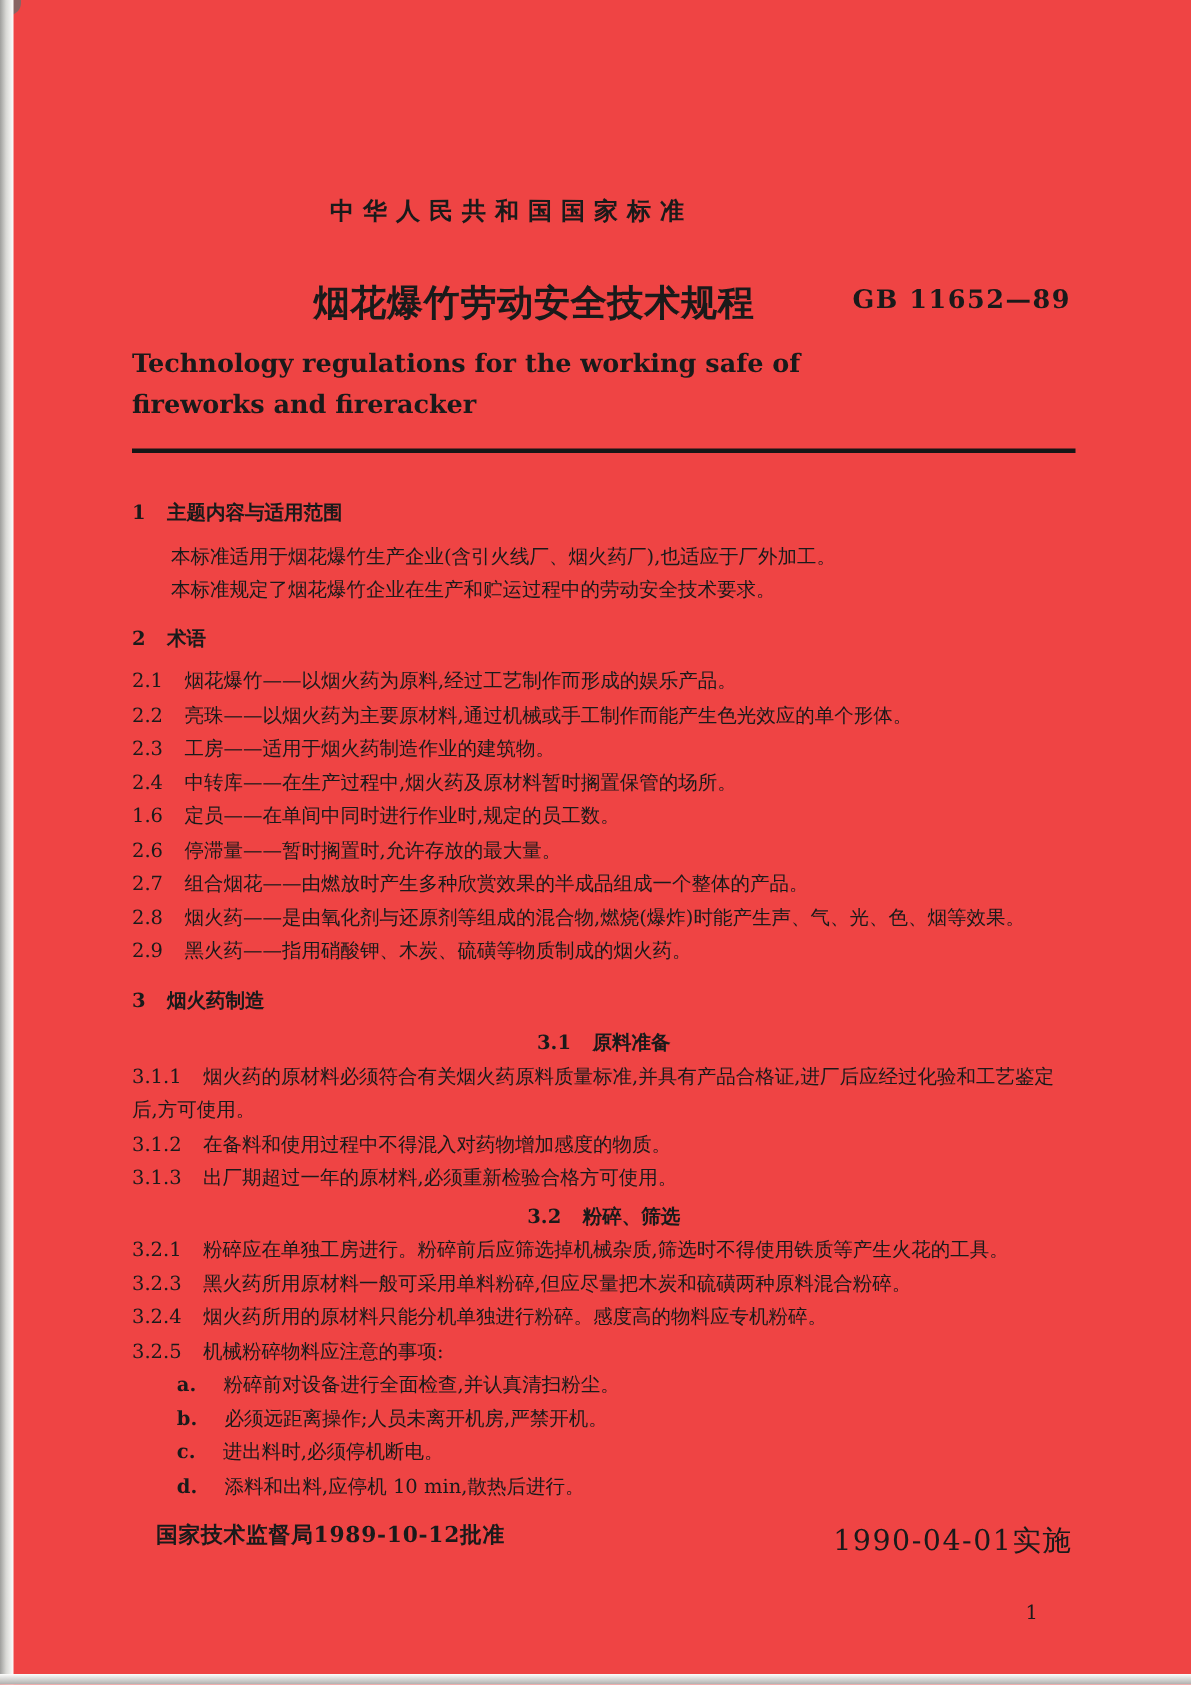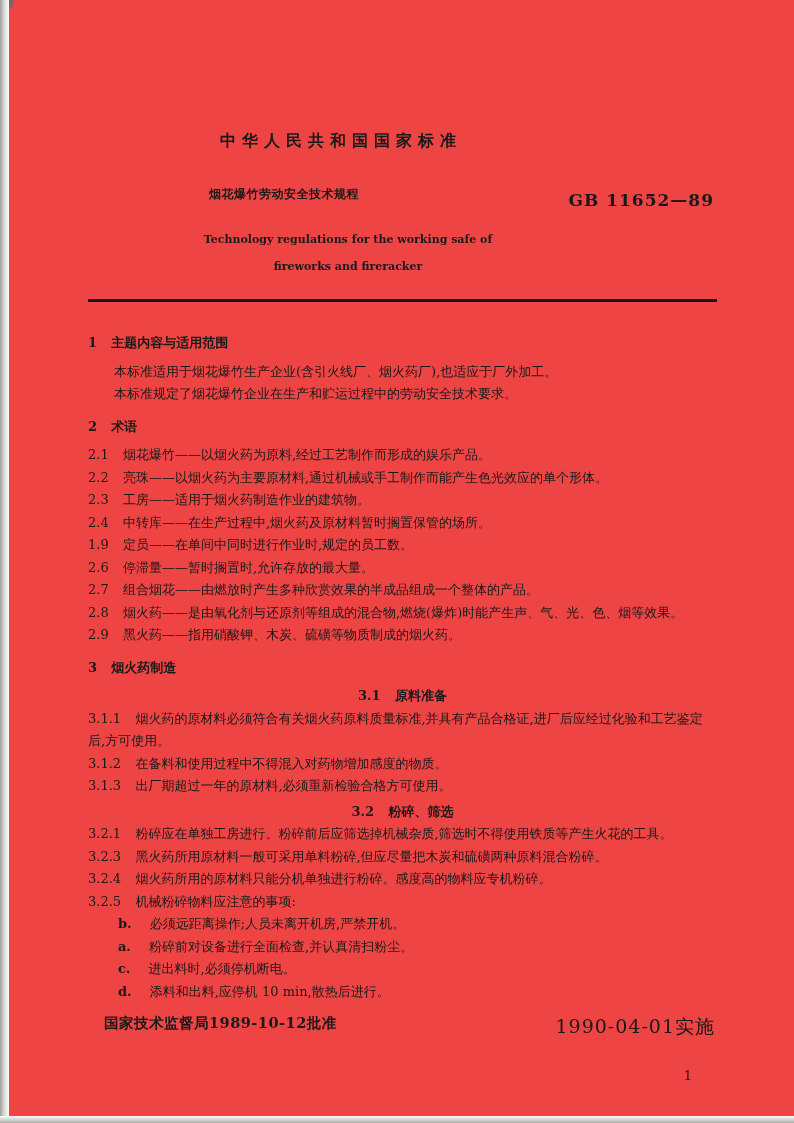--- a/index.html
+++ b/index.html
@@ -25,29 +25,29 @@
     position: absolute; left: 0; top: 0; width: 14px; height: 10px;
     background: #6d6d6b; border-bottom-right-radius: 8px; opacity: .8;
   }
   
   .std-label {
     position: absolute; left: 220px; top: 131px;
     font-size: 16px; font-weight: bold; letter-spacing: 6px;
   }
   .doc-title {
     position: absolute; left: 209px; top: 186px;
-    font-size: 12px; font-weight: bold; letter-spacing: 0.5px;
+    font-size: 24px; font-weight: bold; letter-spacing: 0.5px;
   }
   .std-code {
     position: absolute; right: 80px; top: 190px;
     font-size: 17px; font-weight: bold; letter-spacing: 1px;
   }
   .en-title {
-    position: absolute; left: 88px; width: 520px; text-align: center;
-    font-size: 11px; font-weight: bold;
+    position: absolute; left: 88px; width: 520px; text-align: left;
+    font-size: 17px; font-weight: bold;
   }
   .en1 { top: 233px; }
   .en2 { top: 260px; }
   .rule {
     position: absolute; left: 88px; right: 77px; top: 299px; height: 3px;
     background: #161616;
   }
   
   .doc-body {
     position: absolute; left: 88px; right: 77px; top: 332px;
@@ -96,41 +96,41 @@
     <p class="h"><span class="n">1</span><span>主题内容与适用范围</span></p>
     <p class="para">本标准适用于烟花爆竹生产企业(含引火线厂、烟火药厂),也适应于厂外加工。</p>
     <p class="para">本标准规定了烟花爆竹企业在生产和贮运过程中的劳动安全技术要求。</p>
 
     <p class="h"><span class="n">2</span><span>术语</span></p>
 
     <p class="clause"><span class="n">2.1</span><span>烟花爆竹——以烟火药为原料,经过工艺制作而形成的娱乐产品。</span></p>
     <p class="clause"><span class="n">2.2</span><span>亮珠——以烟火药为主要原材料,通过机械或手工制作而能产生色光效应的单个形体。</span></p>
     <p class="clause"><span class="n">2.3</span><span>工房——适用于烟火药制造作业的建筑物。</span></p>
     <p class="clause"><span class="n">2.4</span><span>中转库——在生产过程中,烟火药及原材料暂时搁置保管的场所。</span></p>
-    <p class="clause"><span class="n">1.9</span><span>定员——在单间中同时进行作业时,规定的员工数。</span></p>
+    <p class="clause"><span class="n">1.6</span><span>定员——在单间中同时进行作业时,规定的员工数。</span></p>
     <p class="clause"><span class="n">2.6</span><span>停滞量——暂时搁置时,允许存放的最大量。</span></p>
     <p class="clause"><span class="n">2.7</span><span>组合烟花——由燃放时产生多种欣赏效果的半成品组成一个整体的产品。</span></p>
     <p class="clause"><span class="n">2.8</span><span>烟火药——是由氧化剂与还原剂等组成的混合物,燃烧(爆炸)时能产生声、气、光、色、烟等效果。</span></p>
     <p class="clause"><span class="n">2.9</span><span>黑火药——指用硝酸钾、木炭、硫磺等物质制成的烟火药。</span></p>
 
     <p class="h"><span class="n">3</span><span>烟火药制造</span></p>
 
     <p class="hs"><span class="n">3.1</span><span>原料准备</span></p>
     <p class="clause"><span class="n">3.1.1</span><span>烟火药的原材料必须符合有关烟火药原料质量标准,并具有产品合格证,进厂后应经过化验和工艺鉴定后,方可使用。</span></p>
     <p class="clause"><span class="n">3.1.2</span><span>在备料和使用过程中不得混入对药物增加感度的物质。</span></p>
     <p class="clause"><span class="n">3.1.3</span><span>出厂期超过一年的原材料,必须重新检验合格方可使用。</span></p>
 
     <p class="hs"><span class="n">3.2</span><span>粉碎、筛选</span></p>
     <p class="clause"><span class="n">3.2.1</span><span>粉碎应在单独工房进行。粉碎前后应筛选掉机械杂质,筛选时不得使用铁质等产生火花的工具。</span></p>
     <p class="clause"><span class="n">3.2.3</span><span>黑火药所用原材料一般可采用单料粉碎,但应尽量把木炭和硫磺两种原料混合粉碎。</span></p>
     <p class="clause"><span class="n">3.2.4</span><span>烟火药所用的原材料只能分机单独进行粉碎。感度高的物料应专机粉碎。</span></p>
     <p class="clause"><span class="n">3.2.5</span><span>机械粉碎物料应注意的事项:</span></p>
 
+    <p class="li"><span class="m">a.</span><span>粉碎前对设备进行全面检查,并认真清扫粉尘。</span></p>
     <p class="li"><span class="m">b.</span><span>必须远距离操作;人员未离开机房,严禁开机。</span></p>
-    <p class="li"><span class="m">a.</span><span>粉碎前对设备进行全面检查,并认真清扫粉尘。</span></p>
     <p class="li"><span class="m">c.</span><span>进出料时,必须停机断电。</span></p>
     <p class="li"><span class="m">d.</span><span>添料和出料,应停机 10 min,散热后进行。</span></p>
 
   </div>
 
   <div class="footer-left">国家技术监督局1989-10-12批准</div>
   <div class="footer-right">1990-04-01实施</div>
   <div class="page-number">1</div>
 
 </div>

